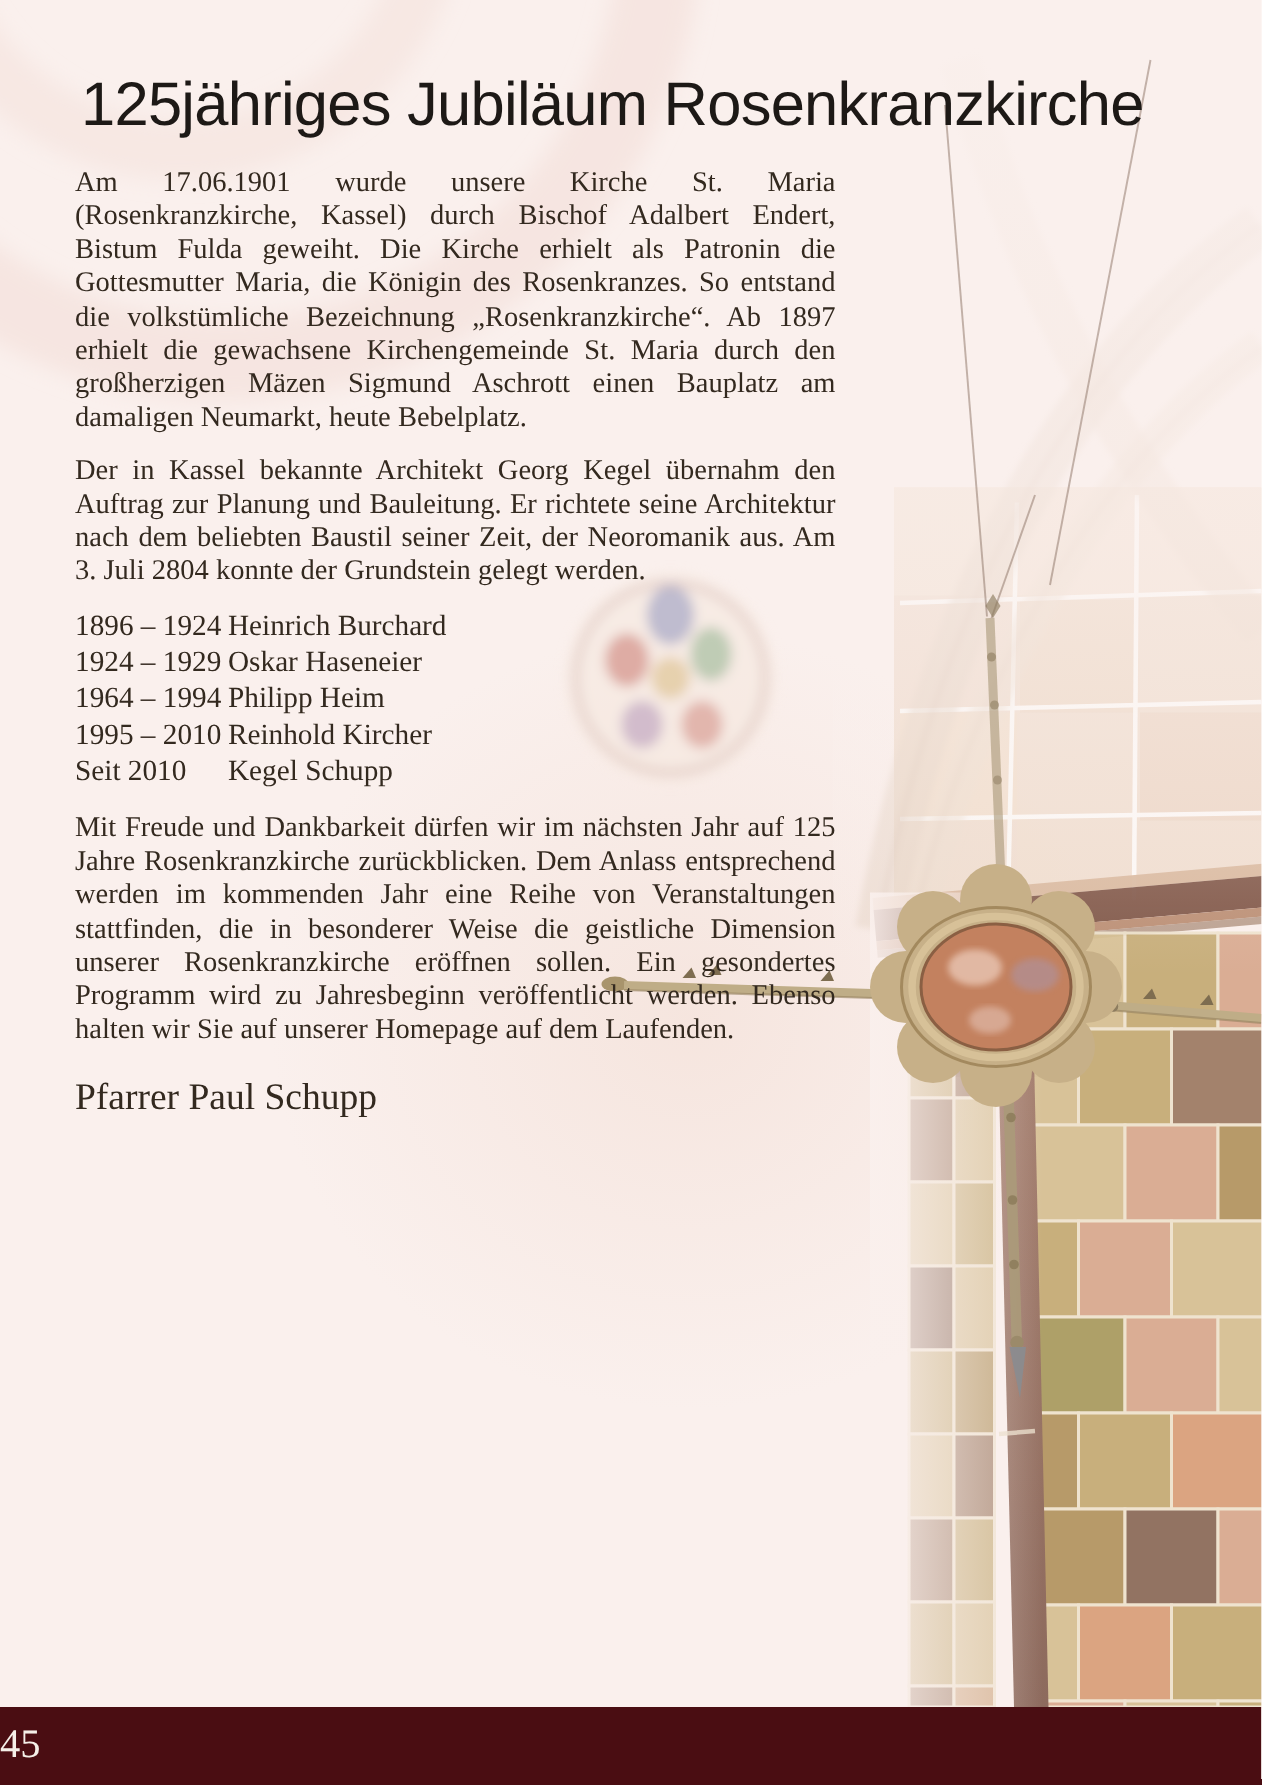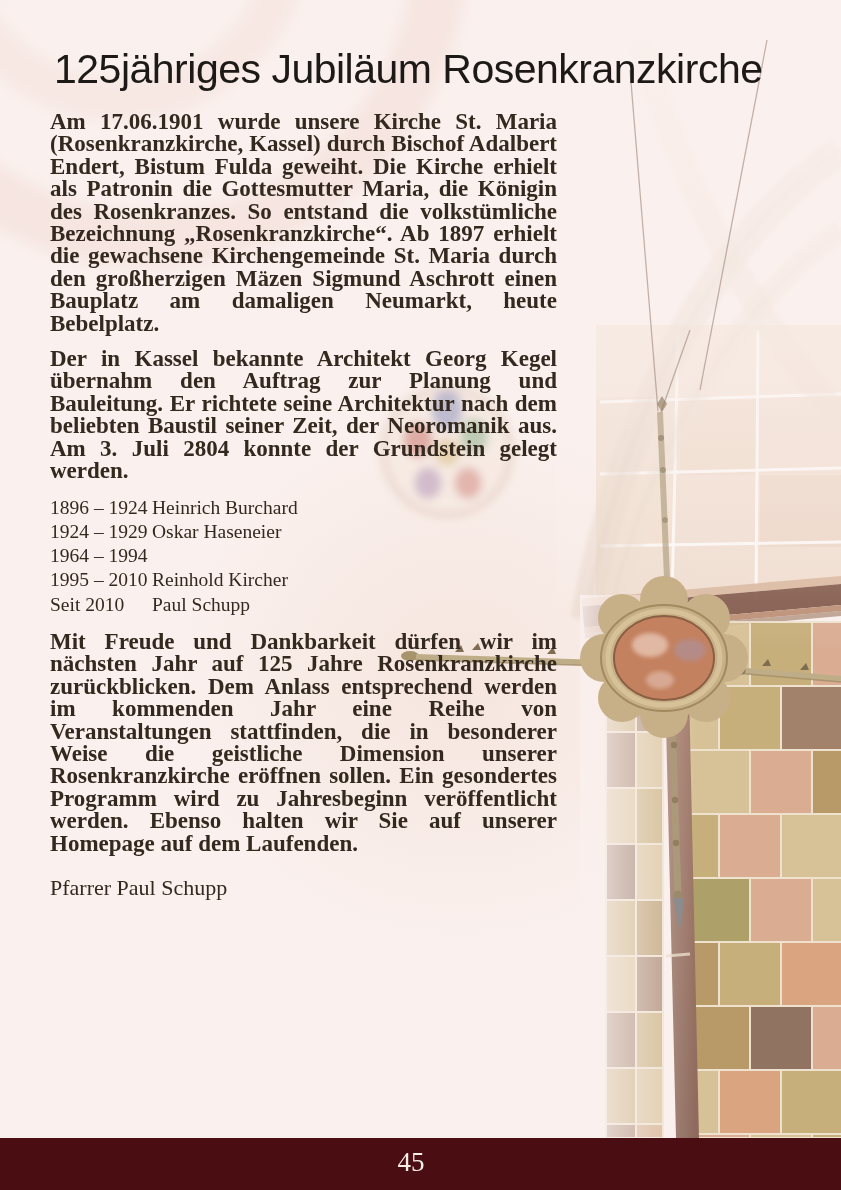--- a/index.html
+++ b/index.html
@@ -16,34 +16,33 @@
     color:var(--body-text,#33291f);
   }
   .title{
     font-family:"Liberation Sans",sans-serif;
     font-size:41px;font-weight:400;letter-spacing:-0.5px;
     color:var(--title-text,#1d1916);
     margin:0 0 18px 4px;
     white-space:nowrap;width:max-content;
   }
   .para{
-    font-size:23px;line-height:22.4px;
+    font-size:19px;line-height:22.4px;
     text-align:justify;text-align-last:left;
     margin:0 0 13px 0;
-    font-weight:bold;
   }
   .pastors{margin:2px 0 14px 0;font-size:19.5px;line-height:24.3px;}
   .pastor-row{display:flex;align-items:flex-end;}
   .pastor-years{flex:none;width:102px;}
   .pastor-name{flex:auto;}
-  .signature{font-size:22px;margin:20px 0 0 0;}
+  .signature{font-size:25px;margin:20px 0 0 0;}
   .footer{
     position:absolute;left:0;right:0;bottom:0;height:52px;
     background:var(--footer-band,#4a0d12);
-    display:flex;align-items:center;justify-content:center;
+    display:flex;align-items:center;justify-content:flex-start;
   }
   .page-number{
     color:var(--page-number-text,#f5efe8);
     font-size:27px;padding-right:19px;padding-bottom:4px;
     font-family:"Liberation Serif",serif;
   }
 </style>
 </head>
 <body>
 
@@ -258,28 +257,29 @@
       <div class="pastor-row">
         <span class="pastor-years">1896 – 1924</span>
         <span class="pastor-name">Heinrich Burchard</span>
       </div>
       <div class="pastor-row">
         <span class="pastor-years">1924 – 1929</span>
         <span class="pastor-name">Oskar Haseneier</span>
       </div>
       <div class="pastor-row">
         <span class="pastor-years">1964 – 1994</span>
+        <span class="pastor-name">Philipp Heim</span>
       </div>
       <div class="pastor-row">
         <span class="pastor-years">1995 – 2010</span>
         <span class="pastor-name">Reinhold Kircher</span>
       </div>
       <div class="pastor-row">
         <span class="pastor-years">Seit 2010</span>
-        <span class="pastor-name">Paul Schupp</span>
+        <span class="pastor-name">Kegel Schupp</span>
       </div>
     </div>
 
     <p class="para">Mit Freude und Dankbarkeit dürfen wir im nächsten Jahr auf 125 Jahre Rosenkranzkirche zurückblicken. Dem Anlass entsprechend werden im kommenden Jahr eine Reihe von Veranstaltungen stattfinden, die in besonderer Weise die geistliche Dimension unserer Rosenkranzkirche eröffnen sollen. Ein gesondertes Programm wird zu Jahresbeginn veröffentlicht werden. Ebenso halten wir Sie auf unserer Homepage auf dem Laufenden.</p>
 
     <p class="signature">Pfarrer Paul Schupp</p>
   </div>
 
   <div class="footer">
     <span class="page-number">45</span>

